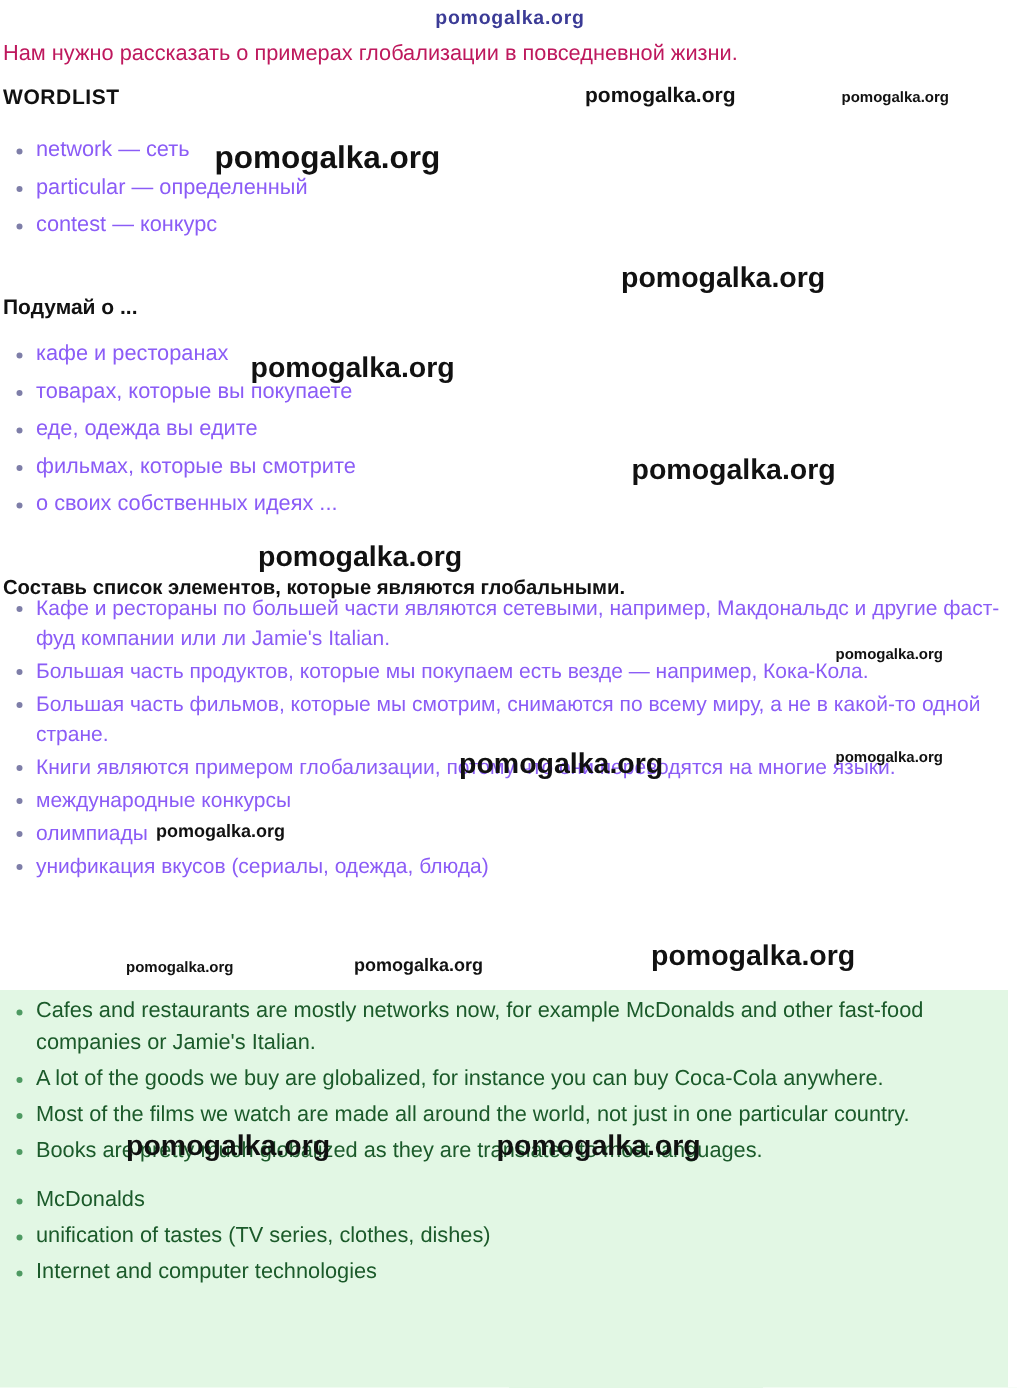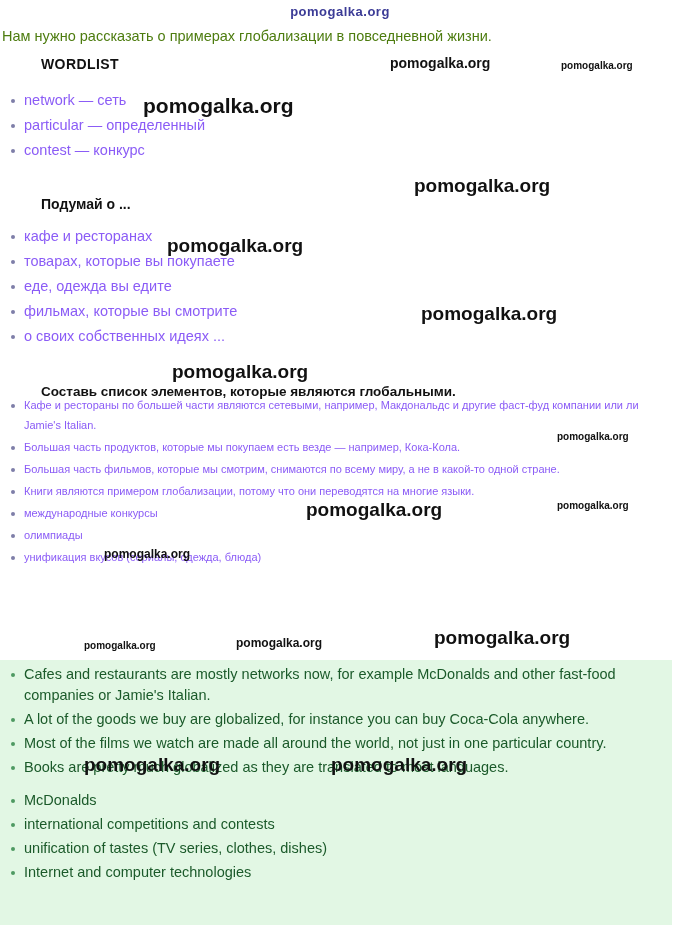--- a/index.html
+++ b/index.html
@@ -46,29 +46,28 @@
     letter-spacing: 0.5px;
     z-index: 6;
   }
 
   
   .intro {
     position: absolute;
     top: 28px;
     left: 2px;
     font-size: 14.5px;
-    color: #4d7c0f;
+    color: #be185d;
   }
   .section-head {
     position: absolute;
     left: 2px;
     font-weight: bold;
     font-size: 14px;
     color: #111;
-    margin-left: 39px;
   }
   #wordlist-head { top: 56px; letter-spacing: 0.4px; }
   #think-head { top: 196px; }
   #make-head { top: 384px; font-size: 13.5px; }
 
   ul.plain {
     position: absolute;
     margin: 0;
     padding: 0;
     list-style: none;
@@ -94,21 +93,21 @@
 
   #wordlist { top: 90px; left: 8px; width: 400px; }
   #think-list { top: 226px; left: 8px; width: 400px; }
 
   #answers-ru {
     top: 395px;
     left: 8px;
     width: 660px;
   }
   #answers-ru li {
-    font-size: 11px;
+    font-size: 14px;
     line-height: 20px;
     margin-bottom: 2px;
   }
 
   
   .green-block {
     position: absolute;
     left: 0;
     top: 660px;
     width: 680px;
@@ -184,21 +183,20 @@
     <li>унификация вкусов (сериалы, одежда, блюда)</li>
   </ul>
 
   <ul class="plain" id="answers-en">
     <li>Cafes and restaurants are mostly networks now, for example McDonalds and other fast-food companies or Jamie's Italian.</li>
     <li>A lot of the goods we buy are globalized, for instance you can buy Coca-Cola anywhere.</li>
     <li>Most of the films we watch are made all around the world, not just in one particular country.</li>
     <li>Books are pretty much globalized as they are translated to most languages.</li>
     <li class="spacer-li" style="list-style: none; --none: 1;"></li>
     <li>McDonalds</li>
-    <li>international competitions and contests</li>
     <li>unification of tastes (TV series, clothes, dishes)</li>
     <li>Internet and computer technologies</li>
   </ul>
 
   <div id="watermark-layer">
       <div class="wm dark" style="left: 390px; top: 55px; font-size: 14px;">pomogalka.org</div>
       <div class="wm dark" style="left: 561px; top: 60px; font-size: 10px;">pomogalka.org</div>
       <div class="wm dark" style="left: 143px; top: 94px; font-size: 21px;">pomogalka.org</div>
       <div class="wm dark" style="left: 414px; top: 175px; font-size: 19px;">pomogalka.org</div>
       <div class="wm dark" style="left: 167px; top: 235px; font-size: 19px;">pomogalka.org</div>

